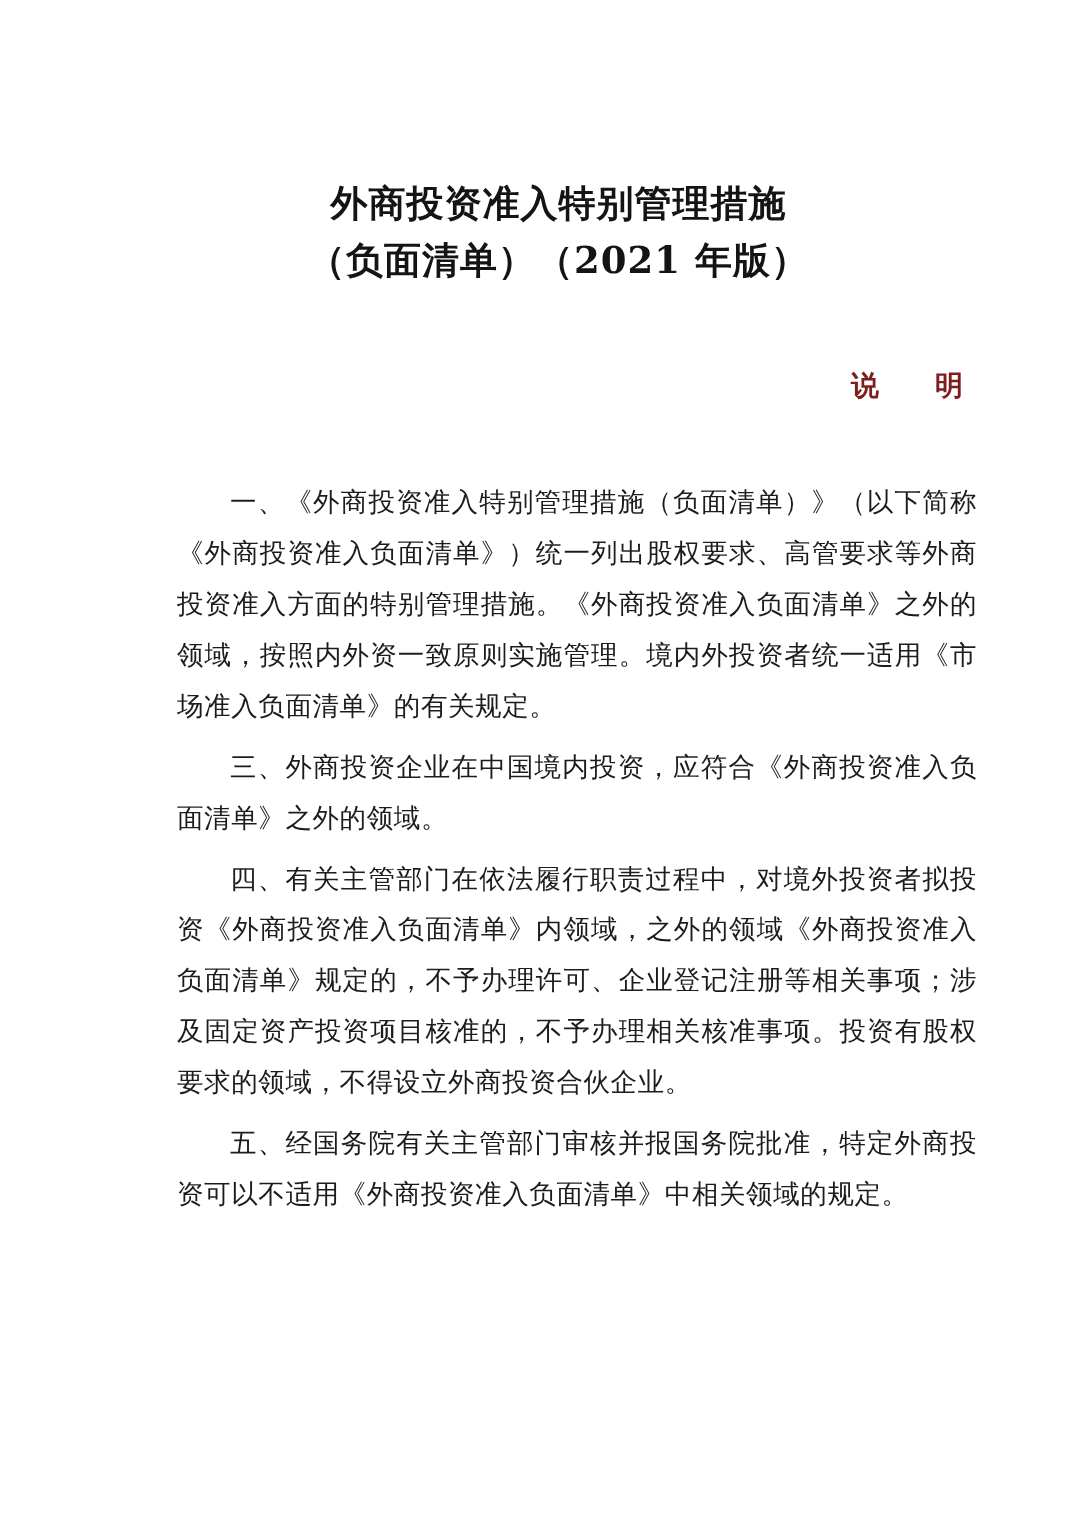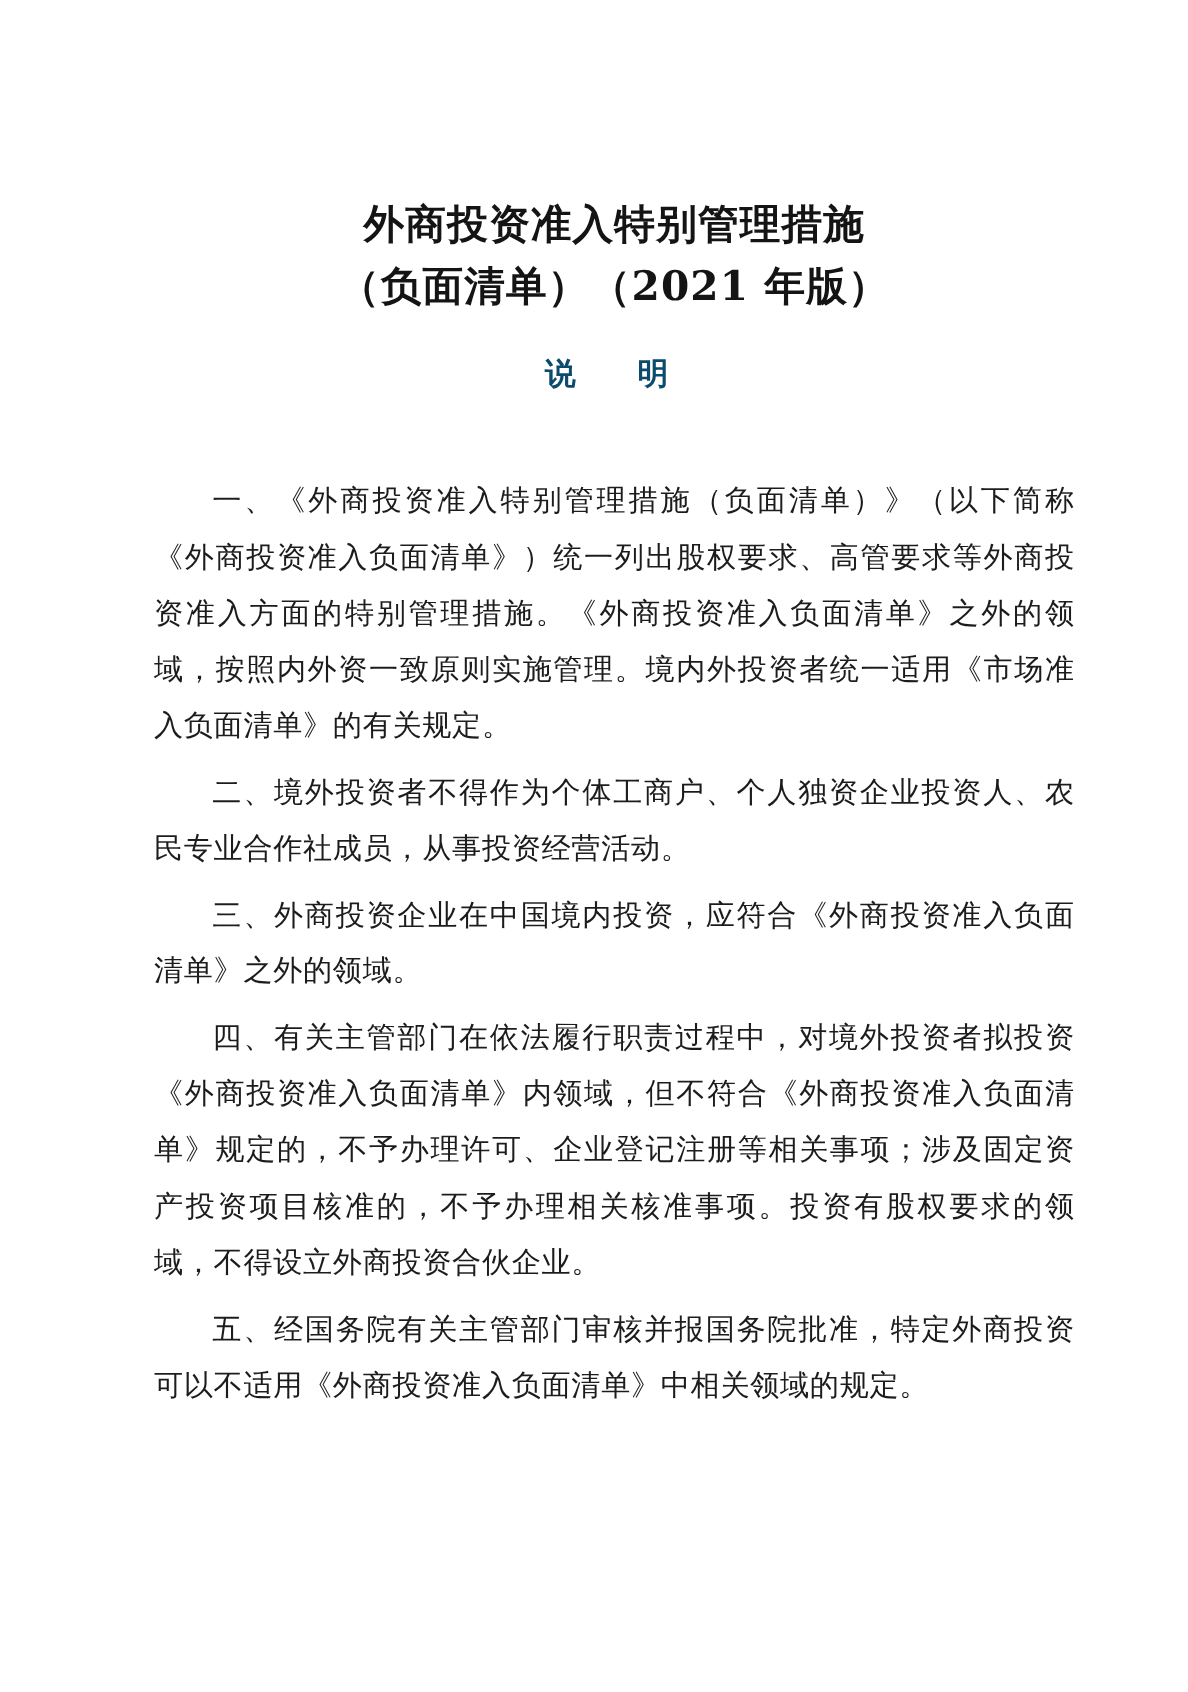--- a/index.html
+++ b/index.html
@@ -26,29 +26,30 @@
     font-size: 37px;
     font-weight: bold;
     line-height: 1.55;
     letter-spacing: 1px;
     color: #141414;
   }
   .doc-title .line {
     display: block;
   }
   .section-heading {
-    text-align: center;
+    text-align: right;
     font-size: 28px;
     font-weight: bold;
-    margin-top: 32px;
+    margin-top: 78px;
     letter-spacing: 14px;
-    color: #0c4a6e;
+    color: #7f1d1d;
   }
   .body-copy {
     margin-top: 72px;
+    margin-left: 37px;
   }
   .para {
     font-size: 26.5px;
     line-height: 1.92;
     text-align: justify;
     text-justify: inter-ideograph;
     text-indent: 2em;
     margin: 0 0 10px 0;
     letter-spacing: 0.6px;
     color: #1c1c1c;
@@ -64,19 +65,18 @@
 
   <h1 class="doc-title">
     <span class="line">外商投资准入特别管理措施</span>
     <span class="line">（负面清单）（2021 年版）</span>
   </h1>
 
   <h2 class="section-heading">说　明</h2>
 
   <div class="body-copy">
     <p class="para">一、《外商投资准入特别管理措施（负面清单）》（以下简称《外商投资准入负面清单》）统一列出股权要求、高管要求等外商投资准入方面的特别管理措施。《外商投资准入负面清单》之外的领域，按照内外资一致原则实施管理。境内外投资者统一适用《市场准入负面清单》的有关规定。</p>
-    <p class="para">二、境外投资者不得作为个体工商户、个人独资企业投资人、农民专业合作社成员，从事投资经营活动。</p>
     <p class="para">三、外商投资企业在中国境内投资，应符合《外商投资准入负面清单》之外的领域。</p>
-    <p class="para">四、有关主管部门在依法履行职责过程中，对境外投资者拟投资《外商投资准入负面清单》内领域，但不符合《外商投资准入负面清单》规定的，不予办理许可、企业登记注册等相关事项；涉及固定资产投资项目核准的，不予办理相关核准事项。投资有股权要求的领域，不得设立外商投资合伙企业。</p>
+    <p class="para">四、有关主管部门在依法履行职责过程中，对境外投资者拟投资《外商投资准入负面清单》内领域，之外的领域《外商投资准入负面清单》规定的，不予办理许可、企业登记注册等相关事项；涉及固定资产投资项目核准的，不予办理相关核准事项。投资有股权要求的领域，不得设立外商投资合伙企业。</p>
     <p class="para">五、经国务院有关主管部门审核并报国务院批准，特定外商投资可以不适用《外商投资准入负面清单》中相关领域的规定。</p>
   </div>
 
 </div>
 
 </body></html>

